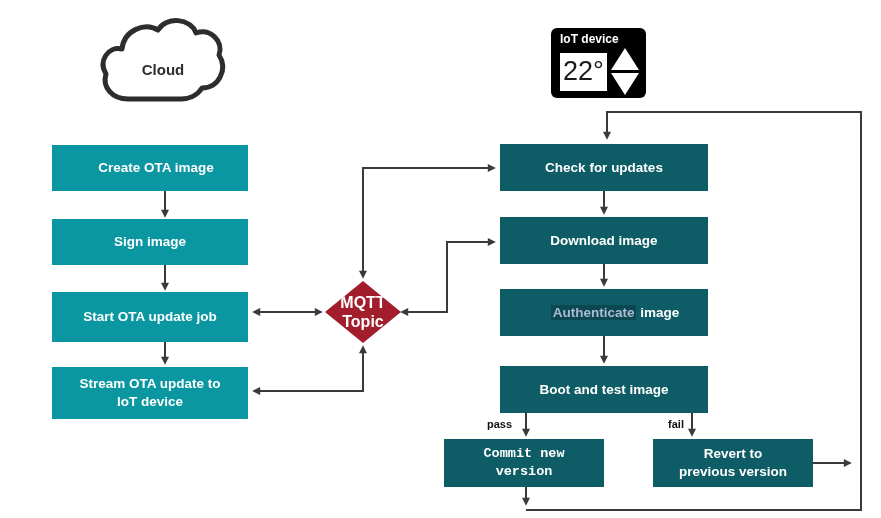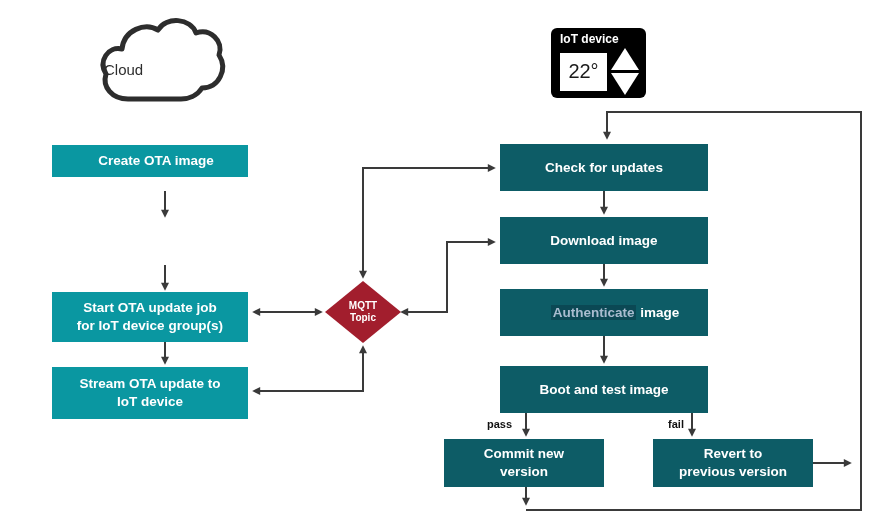--- a/index.html
+++ b/index.html
@@ -23,40 +23,40 @@
   }
   .left-box{background:var(--left-box);width:196px;left:52px;}
   .right-box{background:var(--right-box);width:208px;left:500px;}
   .bottom-box{background:var(--right-box);width:160px;height:48px;top:439px;}
 
   #diamond{
     position:absolute;left:325px;top:281px;width:76px;height:62px;
     background:var(--diamond);
     clip-path:polygon(50% 0,100% 50%,50% 100%,0 50%);
     display:flex;flex-direction:column;justify-content:center;align-items:center;
-    color:#fff;font-weight:bold;font-size:10px;line-height:1.2;text-align:center;
+    color:#fff;font-weight:bold;font-size:16px;line-height:1.2;text-align:center;
   }
 
   #cloud{position:absolute;left:96px;top:11px;width:134px;height:96px;}
   #cloud svg{position:absolute;left:0;top:0;}
   #cloud .cloud-label{
-    position:absolute;left:8px;top:50px;width:134px;
-    color:var(--cloud-outline);font-weight:normal;font-size:15px;
+    position:absolute;left:0;top:50px;width:134px;text-align:center;
+    color:var(--cloud-outline);font-weight:bold;font-size:15px;
   }
 
   #iot{
     position:absolute;left:551px;top:28px;width:95px;height:70px;
     background:var(--iot-box);border-radius:6px;padding:4px 7px 6px 9px;
     display:flex;flex-direction:column;
   }
   #iot .iot-label{color:#fff;font-weight:bold;font-size:12px;line-height:14px;}
   #iot .iot-row{display:flex;flex-direction:row;align-items:center;margin-top:2px;}
   #iot .temp{
     width:50px;height:38px;background:#fff;color:#1a1a1a;
-    display:flex;align-items:center;justify-content:center;font-size:20px;
+    display:flex;align-items:center;justify-content:center;font-size:27px;
   }
   #iot .tris{display:flex;flex-direction:column;margin-left:4px;}
   .tri-up{width:0;height:0;border-left:14px solid transparent;border-right:14px solid transparent;border-bottom:22px solid #fff;}
   .tri-down{width:0;height:0;border-left:14px solid transparent;border-right:14px solid transparent;border-top:22px solid #fff;margin-top:3px;}
 
   .branch-label{
     position:absolute;width:42px;top:418px;text-align:right;
     color:#111;font-weight:bold;font-size:11px;
   }
   #pass-label{left:470px;}
@@ -118,26 +118,28 @@
     <div class="iot-label">IoT device</div>
     <div class="iot-row">
       <div class="temp">22°</div>
       <div class="tris">
         <div class="tri-up"></div>
         <div class="tri-down"></div>
       </div>
     </div>
   </div>
 
-  <div class="box left-box" style="top:145px;height:32px;padding-left:12px;">
+  <div class="box left-box" style="top:145px;height:46px;padding-left:12px;">
     <span>Create OTA image</span>
+  </div>
+  <div class="box left-box" style="top:219px;height:46px;">
+    <span>Sign image</span>
   </div>
   <div class="box left-box" style="top:292px;height:50px;">
     <div>Start OTA update job</div>
-    <div>for IoT device group(s)</div>
   </div>
   <div class="box left-box" style="top:367px;height:52px;">
     <div>Stream OTA update to</div>
     <div>IoT device</div>
   </div>
 
   <div id="diamond">
     <div>MQTT</div>
     <div>Topic</div>
   </div>
@@ -153,21 +155,21 @@
       <span class="hl">Authenticate</span><span> image</span>
     </span>
   </div>
   <div class="box right-box" style="top:366px;height:47px;text-align:center;">
     <span>Boot and test image</span>
   </div>
 
   <div class="branch-label" id="pass-label">pass</div>
   <div class="branch-label" id="fail-label">fail</div>
 
-  <div class="box bottom-box" style="left:444px;">
+  <div class="box bottom-box" style="left:444px;font-family:Liberation Mono, monospace;">
     <div>Commit new</div>
     <div>version</div>
   </div>
   <div class="box bottom-box" style="left:653px;">
     <div>Revert to</div>
     <div>previous version</div>
   </div>
 
 </div>
 

